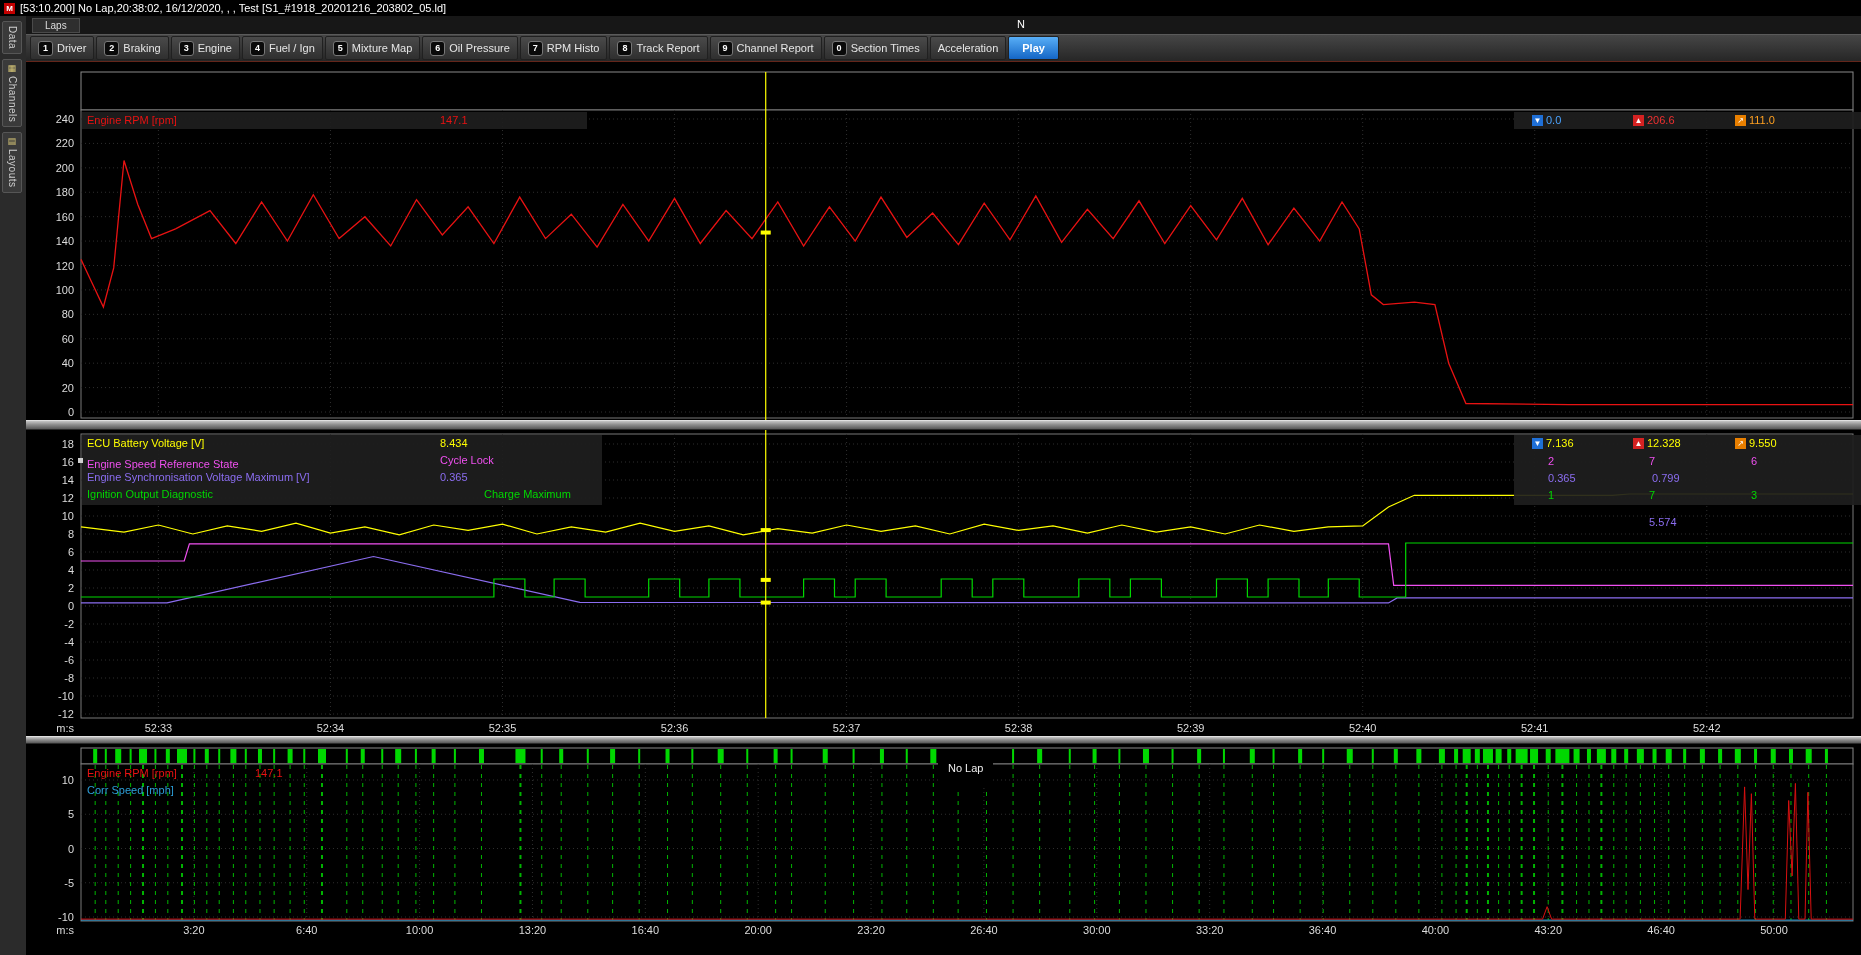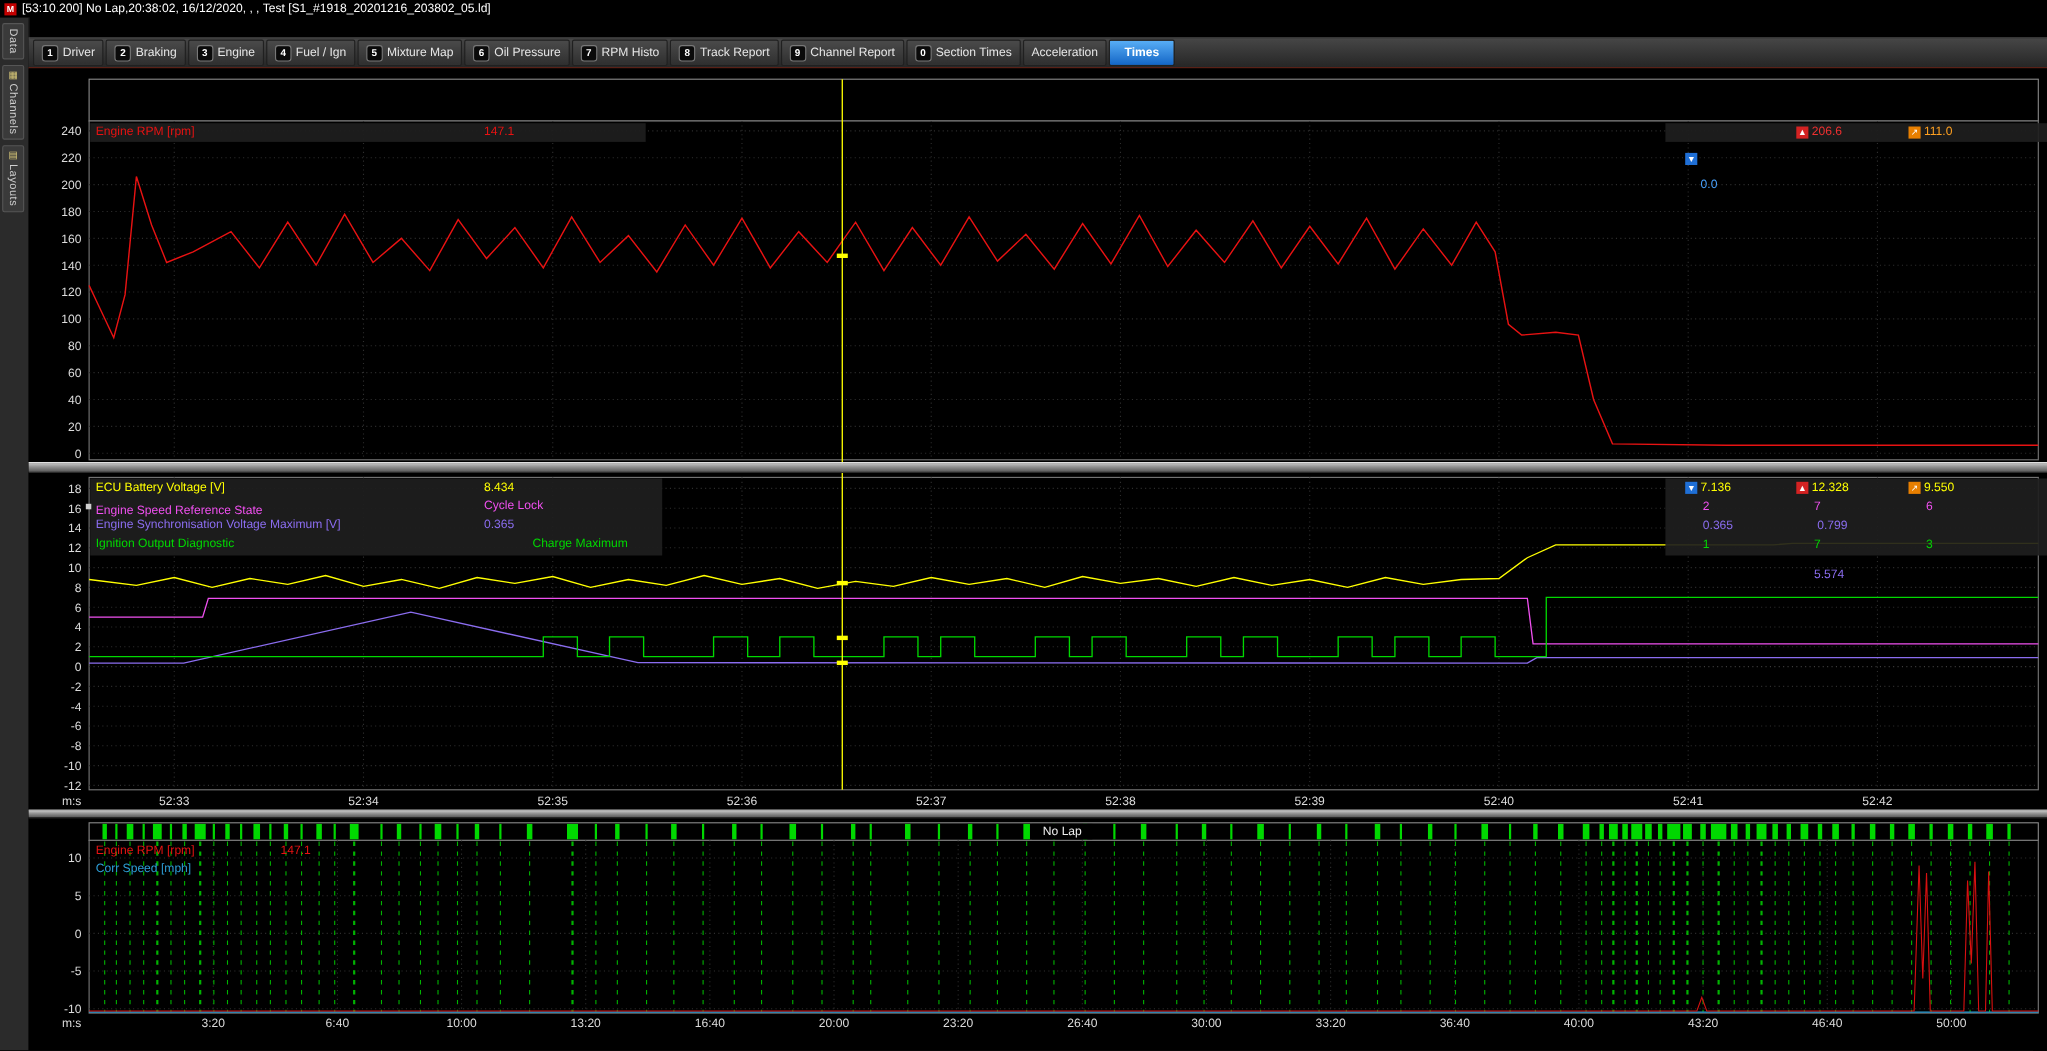--- a/index.html
+++ b/index.html
@@ -46,21 +46,21 @@
   .main{position:absolute;left:26px;top:62px;width:1835px;height:893px;background:#000;}
   svg{position:absolute;left:0;top:0;font-family:"Liberation Sans",sans-serif;}
   .sep{position:absolute;left:0;width:100%;height:10px;
        background:linear-gradient(#c6c6c6,#8f8f8f 45%,#585858);border-top:1px solid #e0e0e0;
        border-bottom:1px solid #2a2a2a;box-sizing:border-box;}
   .leg-bg{position:absolute;background:#1e1e1e;opacity:0.92;}
   .leg{position:absolute;font-size:11px;white-space:nowrap;line-height:14px;}
   .stat{position:absolute;display:flex;gap:3px;align-items:center;font-size:11px;white-space:nowrap;}
   .sicon{width:11px;height:11px;font-size:8px;line-height:11px;text-align:center;color:#fff;flex:0 0 auto;}
   .nolap{position:absolute;top:687px;left:912px;background:#000;color:#eee;font-size:11px;
-         padding:0 10px;line-height:14px;}
+         padding:12px 10px;line-height:14px;}
   .bullet{position:absolute;width:5px;height:5px;background:#cfcfcf;}
 </style>
 </head>
 <body>
 
 <div id="app">
 
   <div class="titlebar">
     <span class="app-icon">M</span>
     <span class="title-text">[53:10.200] No Lap,20:38:02, 16/12/2020, , , Test [S1_#1918_20201216_203802_05.ld]</span>
@@ -73,20 +73,24 @@
     <div class="side-tab">
       <span class="side-icon">▦</span>
       <span class="vtext">Channels</span>
     </div>
     <div class="side-tab">
       <span class="side-icon">▤</span>
       <span class="vtext">Layouts</span>
     </div>
   </div>
 
+  <div class="lapsbar">
+    <span class="laps-tab">Laps</span>
+    <span class="center-n">N</span>
+  </div>
 
   <div class="toolbar">
     <div class="tb-btn">
         <span class="badge">1</span>
         <span>Driver</span>
       </div>
     <div class="tb-btn">
         <span class="badge">2</span>
         <span>Braking</span>
       </div>
@@ -119,21 +123,21 @@
         <span>Channel Report</span>
       </div>
     <div class="tb-btn">
         <span class="badge">0</span>
         <span>Section Times</span>
       </div>
     <div class="tb-btn">
         <span>Acceleration</span>
       </div>
     <div class="tb-btn play">
-        <span>Times</span>
+        <span>Play</span>
       </div>
   </div>
 
   <div class="main">
     <svg id="charts" width="1835" height="893">
         <g>
           <rect x="55" y="10" width="1772" height="38" fill="#000" stroke="#8a8a8a"></rect>
           <rect x="55" y="48" width="1772" height="308" fill="#000" stroke="#787878"></rect>
           <rect x="55" y="372" width="1772" height="284" fill="#000" stroke="#787878"></rect>
           <rect x="55" y="686" width="1772" height="16" fill="#000" stroke="#8a8a8a"></rect>
@@ -492,21 +496,21 @@
     <div class="sep" style="top:358px"></div>
     <div class="sep" style="top:674px;height:8px"></div>
 
     <div class="leg-bg" style="left:56px;top:50px;width:505px;height:17px"></div>
     <span class="leg" style="left: 61px; top: 51px; color: rgb(232, 18, 18);">Engine RPM [rpm]</span>
     <span class="leg" style="left: 414px; top: 51px; color: rgb(232, 18, 18);">147.1</span>
 
     <div class="leg-bg" style="left:1488px;top:50px;width:347px;height:17px"></div>
     <div class="stat" style="left:1506px;top:52px">
       <span class="sicon" style="background: rgb(31, 111, 214);">▼</span>
-      <span style="color: rgb(74, 163, 255); margin-top: 48px;">0.0</span>
+      <span style="color: rgb(74, 163, 255);">0.0</span>
     </div>
     <div class="stat" style="left:1607px;top:52px">
       <span class="sicon" style="background: rgb(212, 34, 34);">▲</span>
       <span style="color: rgb(240, 48, 48);">206.6</span>
     </div>
     <div class="stat" style="left:1709px;top:52px">
       <span class="sicon" style="background: rgb(232, 127, 0);">↗</span>
       <span style="color: rgb(255, 160, 32);">111.0</span>
     </div>
 

